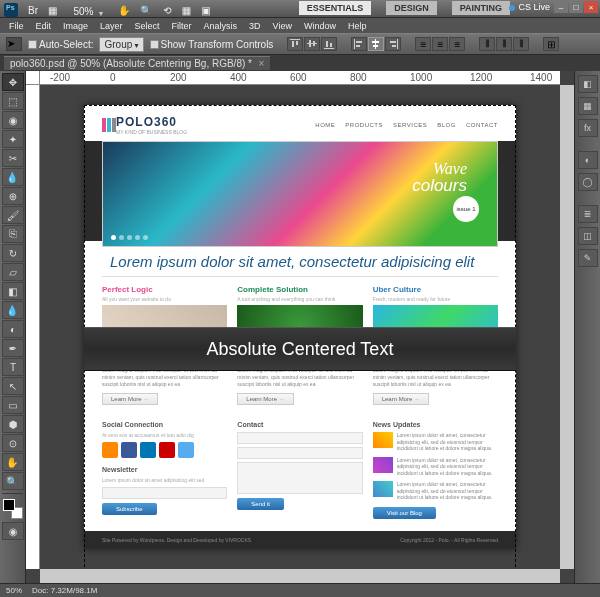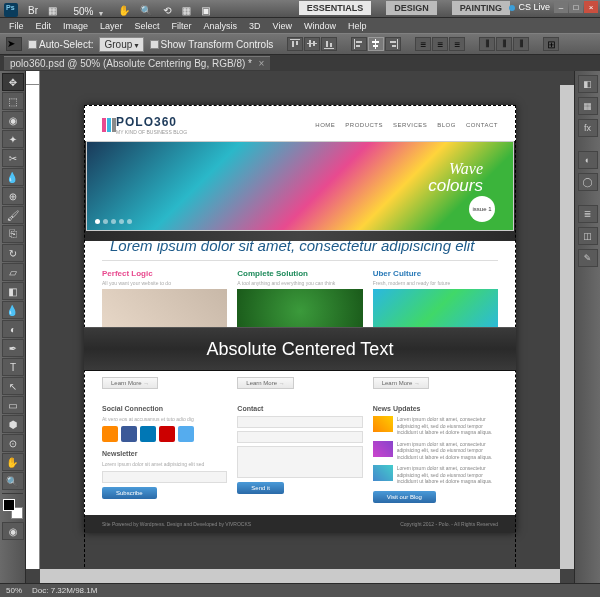--- a/index.html
+++ b/index.html
@@ -57,21 +57,21 @@
 .logo{display:flex;align-items:center;}
 .logo-ico{display:flex;gap:1px}
 .logo-ico i{width:4px;height:14px}
 .logo-ico i:nth-child(1){background:#e84a8f}
 .logo-ico i:nth-child(2){background:#3bb4e0}
 .logo-ico i:nth-child(3){background:#8a8a8a}
 .logo-txt b{font-size:12px;color:#1d3a5a;letter-spacing:1px}
 .logo-txt span{display:block;font-size:5px;color:#999}
 .nav{display:flex;gap:10px}
 .nav a{font-size:6px;color:#666;text-decoration:none;letter-spacing:.5px}
-.hero{position:relative;z-index:2;margin:0 2px;height:90px;border:1px solid #ccc;overflow:hidden;background:linear-gradient(135deg,#1a3a5a 0%,#2ab8c9 30%,#e84a8f 55%,#ffd43b 70%,#3bb43b 85%)}
+.hero{position:relative;z-index:2;margin:0 18px;height:106px;border:1px solid #ccc;overflow:hidden;background:linear-gradient(135deg,#1a3a5a 0%,#2ab8c9 30%,#e84a8f 55%,#ffd43b 70%,#3bb43b 85%)}
 .hero-wave{position:absolute;right:30px;top:18px;color:#fff;font-size:16px;font-style:italic;font-family:cursive}
 .hero-col{position:absolute;right:30px;top:34px;color:#fff;font-size:17px;font-style:italic}
 .hero-issue{position:absolute;right:18px;top:54px;width:26px;height:26px;border-radius:50%;background:#fff;display:flex;align-items:center;justify-content:center;font-size:6px;color:#333;text-align:center}
 .hero-dots{position:absolute;left:8px;bottom:6px;display:flex;gap:3px}
 .hero-dots i{width:5px;height:5px;border-radius:50%;background:rgba(255,255,255,.5)}
 .hero-dots i.on{background:#fff}
 .tagline{margin:0 18px;padding:6px 8px;background:#fff;border-bottom:1px solid #ddd}
 .tagline b{font-size:15px;color:#1d5a8a;font-weight:normal;font-style:italic}
 .cols{display:flex;gap:10px;padding:8px 18px;position:relative}
 .col{flex:1}
@@ -269,20 +269,31 @@
     <div class="tool-sep"></div>
     <div class="fgbg">
         <div class="bg"></div>
         <div class="fg"></div>
       </div>
     <div class="tool">◉</div>
   </div>
 
   <div class="canvas-area">
     <div class="ruler-c"></div>
+    <div class="ruler-h">
+      <span style="left:10px">-200</span>
+      <span style="left:70px">0</span>
+      <span style="left:130px">200</span>
+      <span style="left:190px">400</span>
+      <span style="left:250px">600</span>
+      <span style="left:310px">800</span>
+      <span style="left:370px">1000</span>
+      <span style="left:430px">1200</span>
+      <span style="left:490px">1400</span>
+    </div>
     <div class="ruler-v"></div>
     <div class="canvas-inner">
       <div class="page">
         <div class="page-dark"></div>
         <div class="logo-row">
           <div class="logo">
             <div class="logo-ico">
                 <i></i>
                 <i></i>
                 <i></i>

